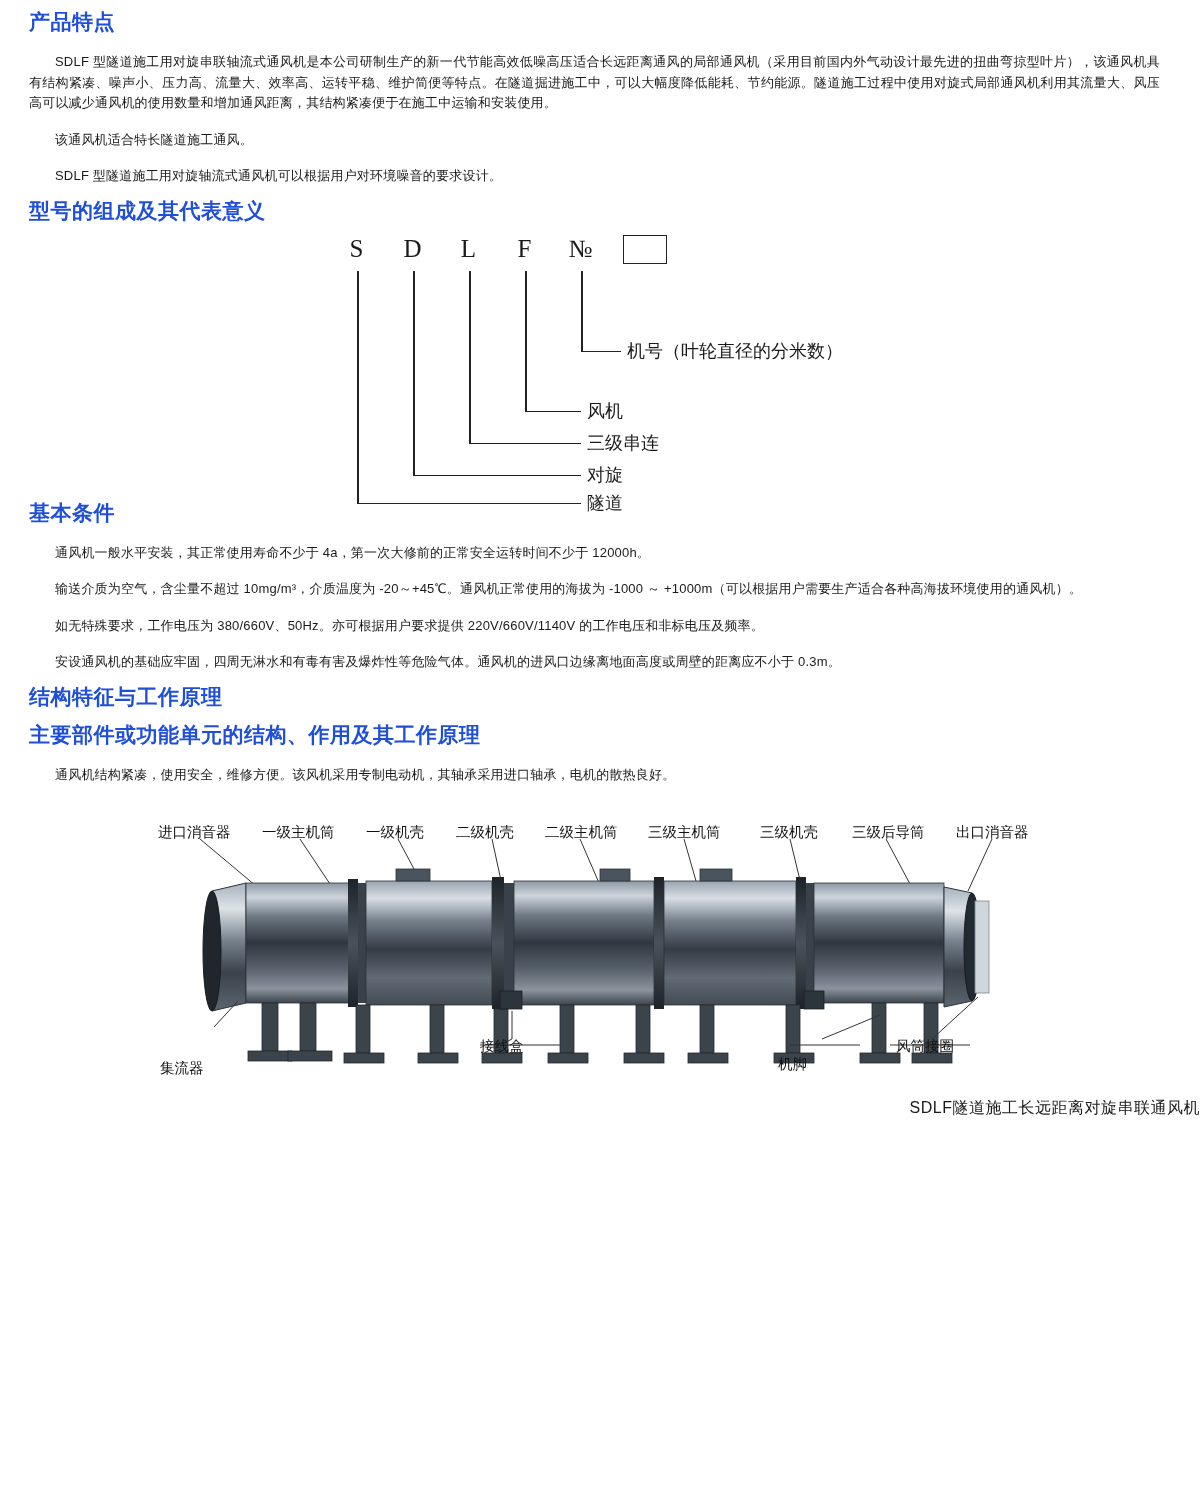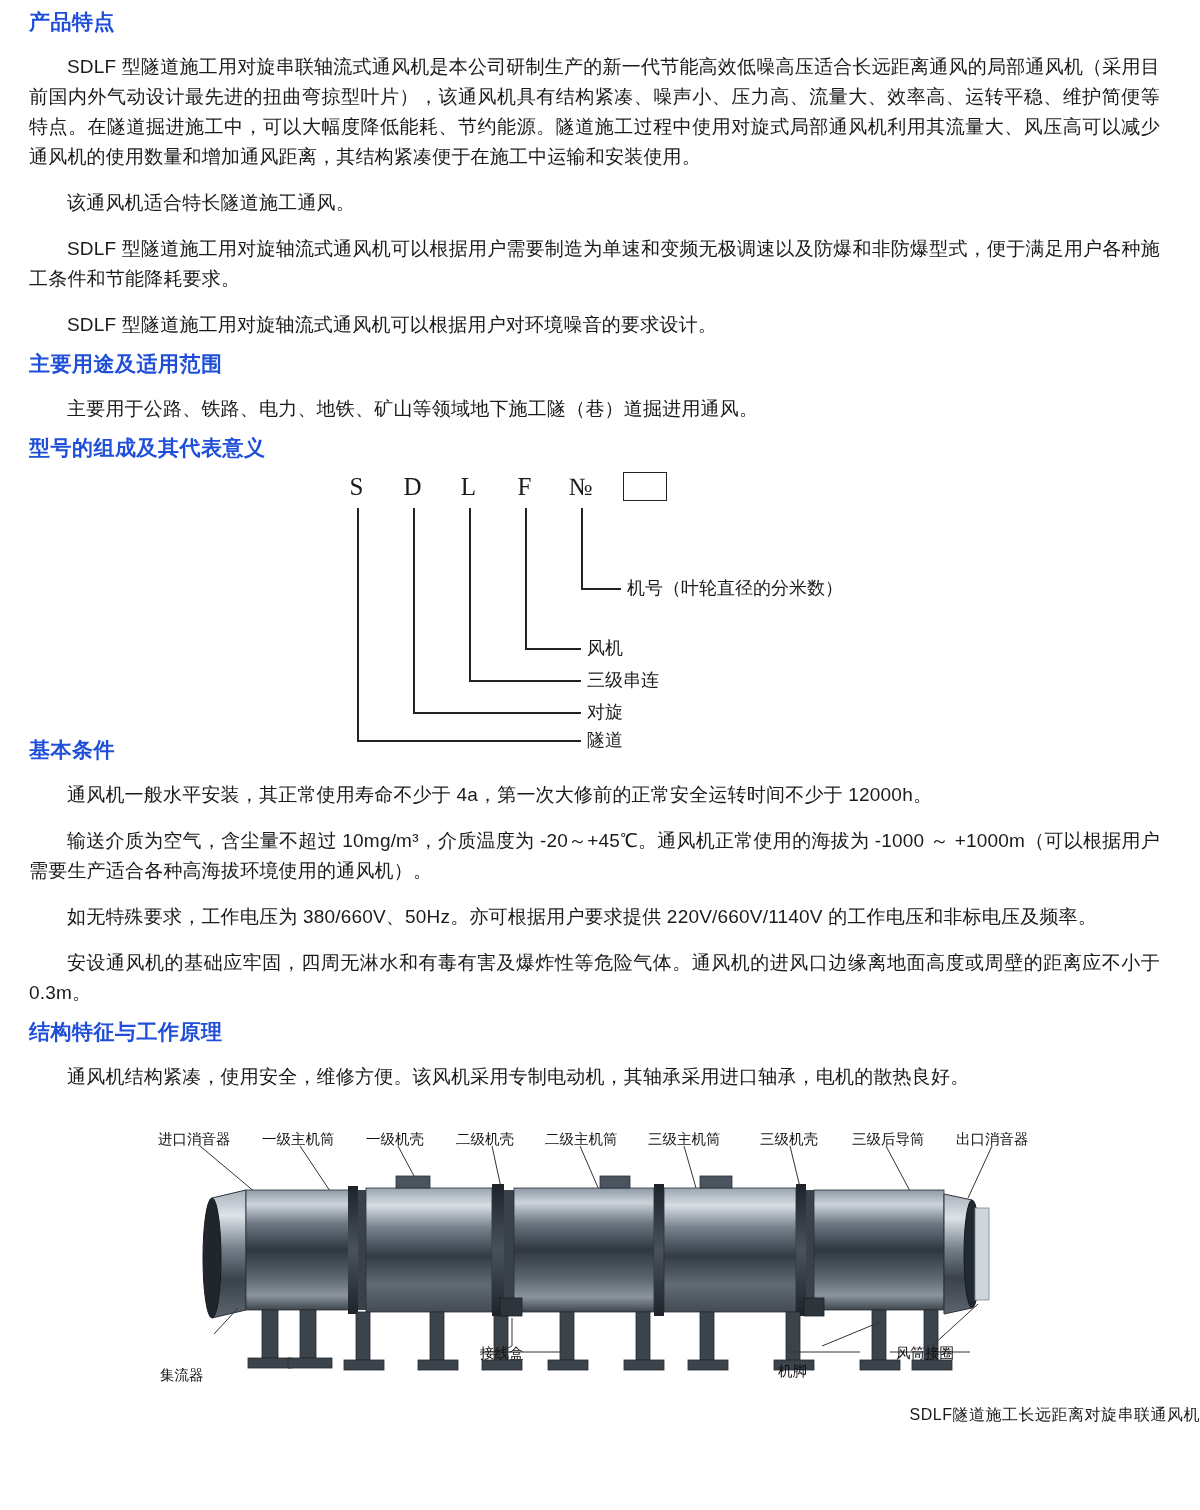--- a/index.html
+++ b/index.html
@@ -29,21 +29,21 @@
     color: #1f4fd8;
     font-size: 21px;
     font-weight: bold;
     margin: 0 0 4px 0;
     letter-spacing: 0.5px;
   }
   .section {
     margin-bottom: 10px;
   }
   p.para {
-    font-size: 19px;
+    font-size: 13px;
     line-height: 1.58;
     margin: 16px 0 2px 0;
     text-align: justify;
     text-justify: inter-ideograph;
     letter-spacing: 0.2px;
   }
   p.indent {
     text-indent: 2em;
   }
 
@@ -116,28 +116,23 @@
 </head>
 <body>
 
 <div class="page">
   <div class="content">
 
     <div class="section">
       <h2 class="section-title">产品特点</h2>
       <p class="para indent">SDLF 型隧道施工用对旋串联轴流式通风机是本公司研制生产的新一代节能高效低噪高压适合长远距离通风的局部通风机（采用目前国内外气动设计最先进的扭曲弯掠型叶片），该通风机具有结构紧凑、噪声小、压力高、流量大、效率高、运转平稳、维护简便等特点。在隧道掘进施工中，可以大幅度降低能耗、节约能源。隧道施工过程中使用对旋式局部通风机利用其流量大、风压高可以减少通风机的使用数量和增加通风距离，其结构紧凑便于在施工中运输和安装使用。</p>
       <p class="para indent">该通风机适合特长隧道施工通风。</p>
-      <p class="para indent">SDLF 型隧道施工用对旋轴流式通风机可以根据用户需要制造为单速和变频无极调速以及防爆和非防爆型式，便于满足用户各种施工条件和节能降耗要求。</p>
       <p class="para indent">SDLF 型隧道施工用对旋轴流式通风机可以根据用户对环境噪音的要求设计。</p>
     </div>
 
-    <div class="section">
-      <h2 class="section-title">主要用途及适用范围</h2>
-      <p class="para indent">主要用于公路、铁路、电力、地铁、矿山等领域地下施工隧（巷）道掘进用通风。</p>
-    </div>
 
     <div class="section">
       <h2 class="section-title">型号的组成及其代表意义</h2>
 
       <div class="model-diagram">
         <div class="code-letters">
           <span class="letter">S</span>
           <span class="letter">D</span>
           <span class="letter">L</span>
           <span class="letter">F</span>
@@ -173,20 +168,21 @@
       <p class="para indent">输送介质为空气，含尘量不超过 10mg/m³，介质温度为 -20～+45℃。通风机正常使用的海拔为 -1000 ～ +1000m（可以根据用户需要生产适合各种高海拔环境使用的通风机）。</p>
       <p class="para indent">如无特殊要求，工作电压为 380/660V、50Hz。亦可根据用户要求提供 220V/660V/1140V 的工作电压和非标电压及频率。</p>
       <p class="para indent">安设通风机的基础应牢固，四周无淋水和有毒有害及爆炸性等危险气体。通风机的进风口边缘离地面高度或周壁的距离应不小于 0.3m。</p>
     </div>
 
     <div class="section">
       <h2 class="section-title">结构特征与工作原理</h2>
     </div>
 
     <div class="section">
+      <h2 class="section-title">主要部件或功能单元的结构、作用及其工作原理</h2>
       <p class="para indent">通风机结构紧凑，使用安全，维修方便。该风机采用专制电动机，其轴承采用进口轴承，电机的散热良好。</p>
     </div>
 
   </div>
 
   <div class="figure" style="margin-top:6px;">
     <svg width="1200" height="330" viewBox="0 0 1200 330" style="position:absolute;left:0;top:0;">
       <defs>
         <linearGradient id="bodyGrad" x1="0" y1="0" x2="0" y2="1">
           <stop offset="0%" stop-color="#8e99a6"></stop>

